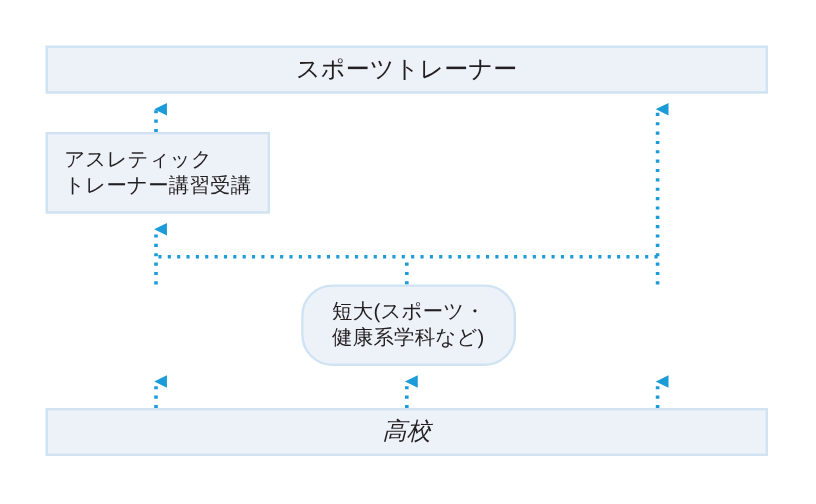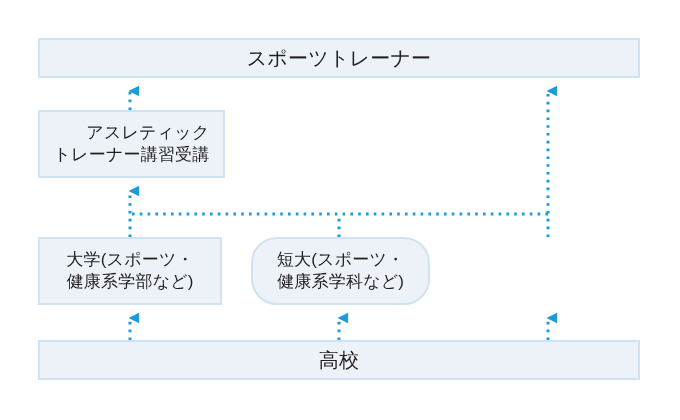--- a/index.html
+++ b/index.html
@@ -27,37 +27,37 @@
     pointer-events: none;
   }
   .node {
     position: absolute;
     box-sizing: border-box;
     background: #edf2f9;
     border: 2px solid #cfe3f2;
     display: flex;
     align-items: center;
     justify-content: center;
-    text-align: right;
+    text-align: left;
     color: #231f20;
     line-height: 1.32;
     letter-spacing: 0.2px;
     white-space: pre-line;
     font-weight: 400;
   }
   .node-wide  { font-size: 20px; }
   .node-small { font-size: 17px; }
 
   
   #node-goal      { left: 38px;  top: 38px;  width: 602px; height: 40px; }
   #node-course    { left: 38px;  top: 110px; width: 187px; height: 68px; }
   #node-univ      { left: 38px;  top: 237px; width: 184px; height: 68px; }
   #node-junior    { left: 251px; top: 237px; width: 179px; height: 68px; border-radius: 26px; }
   #node-vocation  { left: 460px; top: 237px; width: 180px; height: 68px; }
-  #node-highschool{ left: 38px;  top: 340px; width: 602px; height: 40px; }
+  #node-highschool{ left: 38px;  top: 340px; width: 602px; height: 40px; font-style: italic; }
 </style>
 </head>
 <body>
 
 <div id="diagram-root">
 
   <svg id="edge-layer" viewBox="0 0 680 420" width="680" height="420" xmlns="http://www.w3.org/2000/svg">
     <defs>
       <marker id="arrowUp" markerWidth="12" markerHeight="11" refX="6" refY="1.5" orient="auto-start-reverse" markerUnits="userSpaceOnUse">
         <path d="M 6 0 L 11.2 10.6 L 0.8 10.6 Z" fill="#1b9bd8"></path>
@@ -82,22 +82,20 @@
 
       <line x1="130" y1="110" x2="130" y2="91" marker-end="url(#arrowUp)"></line>
     </g>
   </svg>
 
   <div class="node node-wide" id="node-goal">スポーツトレーナー</div>
 
   <div class="node node-small" id="node-course">アスレティック
 トレーナー講習受講</div>
 
-  <div class="node node-small" id="node-univ">大学(スポーツ・
-健康系学部など)</div>
 
   <div class="node node-small" id="node-junior">短大(スポーツ・
 健康系学科など)</div>
 
 
   <div class="node node-wide" id="node-highschool">高校</div>
 
 </div>
 
 </body></html>

